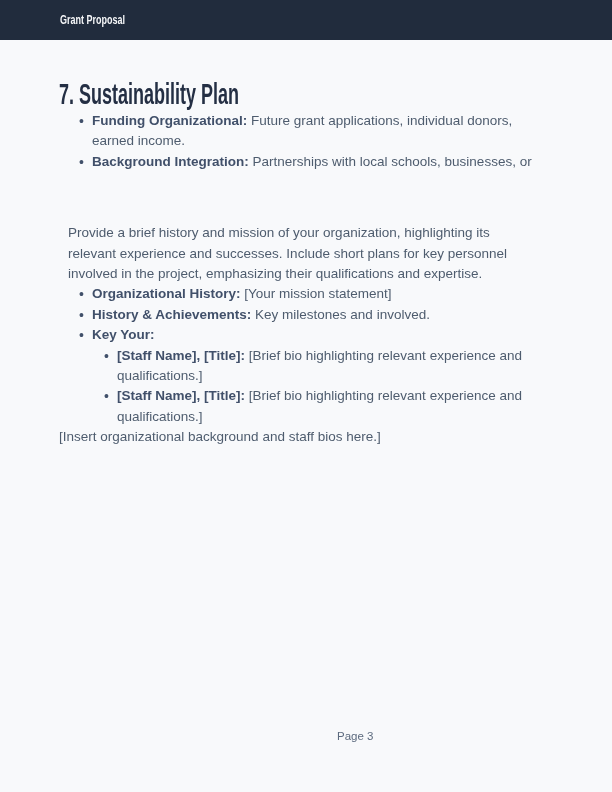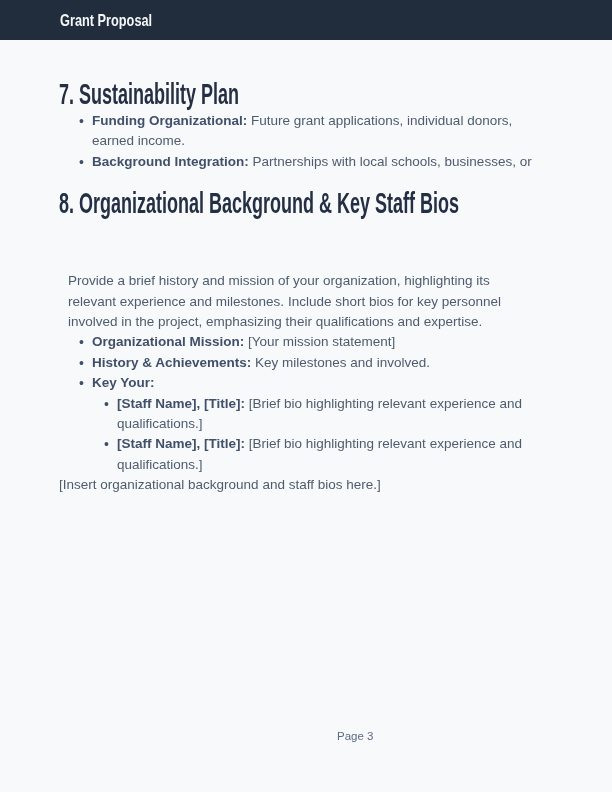--- a/index.html
+++ b/index.html
@@ -22,21 +22,21 @@
 
   .topbar {
     position: absolute; top: 0; left: 0;
     width: 612px; height: 40px;
     background: var(--header-bg);
   }
   .topbar-title {
     position: absolute; left: 60px; top: 0;
     height: 40px; line-height: 41px;
     color: var(--header-text);
-    font-size: 17px; font-weight: bold;
+    font-size: 12px; font-weight: bold;
     white-space: nowrap;
   }
   .condensed {
     display: inline-block;
     transform: scaleX(0.75);
     transform-origin: 0 50%;
     letter-spacing: 0;
   }
   .content {
     position: absolute; top: 40px; left: 0;
@@ -105,31 +105,28 @@
     <ul class="bullets">
       <li>
         <b>Funding Organizational:</b><span> Future grant applications, individual donors,
 earned income.</span>
       </li>
       <li>
         <b>Background Integration:</b><span> Partnerships with local schools, businesses, or</span>
       </li>
     </ul>
 
-    <h2 class="h8">
-      <span class="condensed">8. Organizational Background &amp; Key Staff Bios</span>
-    </h2>
 
     <p class="body-text sec8-intro">Provide a brief history and mission of your organization, highlighting its
-relevant experience and milestones. Include short bios for key personnel
+relevant experience and successes. Include short plans for key personnel
 involved in the project, emphasizing their qualifications and expertise.</p>
 
     <ul class="bullets">
       <li>
-        <b>Organizational Mission:</b><span> [Your mission statement]</span>
+        <b>Organizational History:</b><span> [Your mission statement]</span>
       </li>
       <li>
         <b>History &amp; Achievements:</b><span> Key milestones and involved.</span>
       </li>
       <li>
         <b>Key Your:</b><span></span>
         <ul class="bullets">
           <li>
             <b>[Staff Name], [Title]:</b><span> [Brief bio highlighting relevant experience and
 qualifications.]</span>

